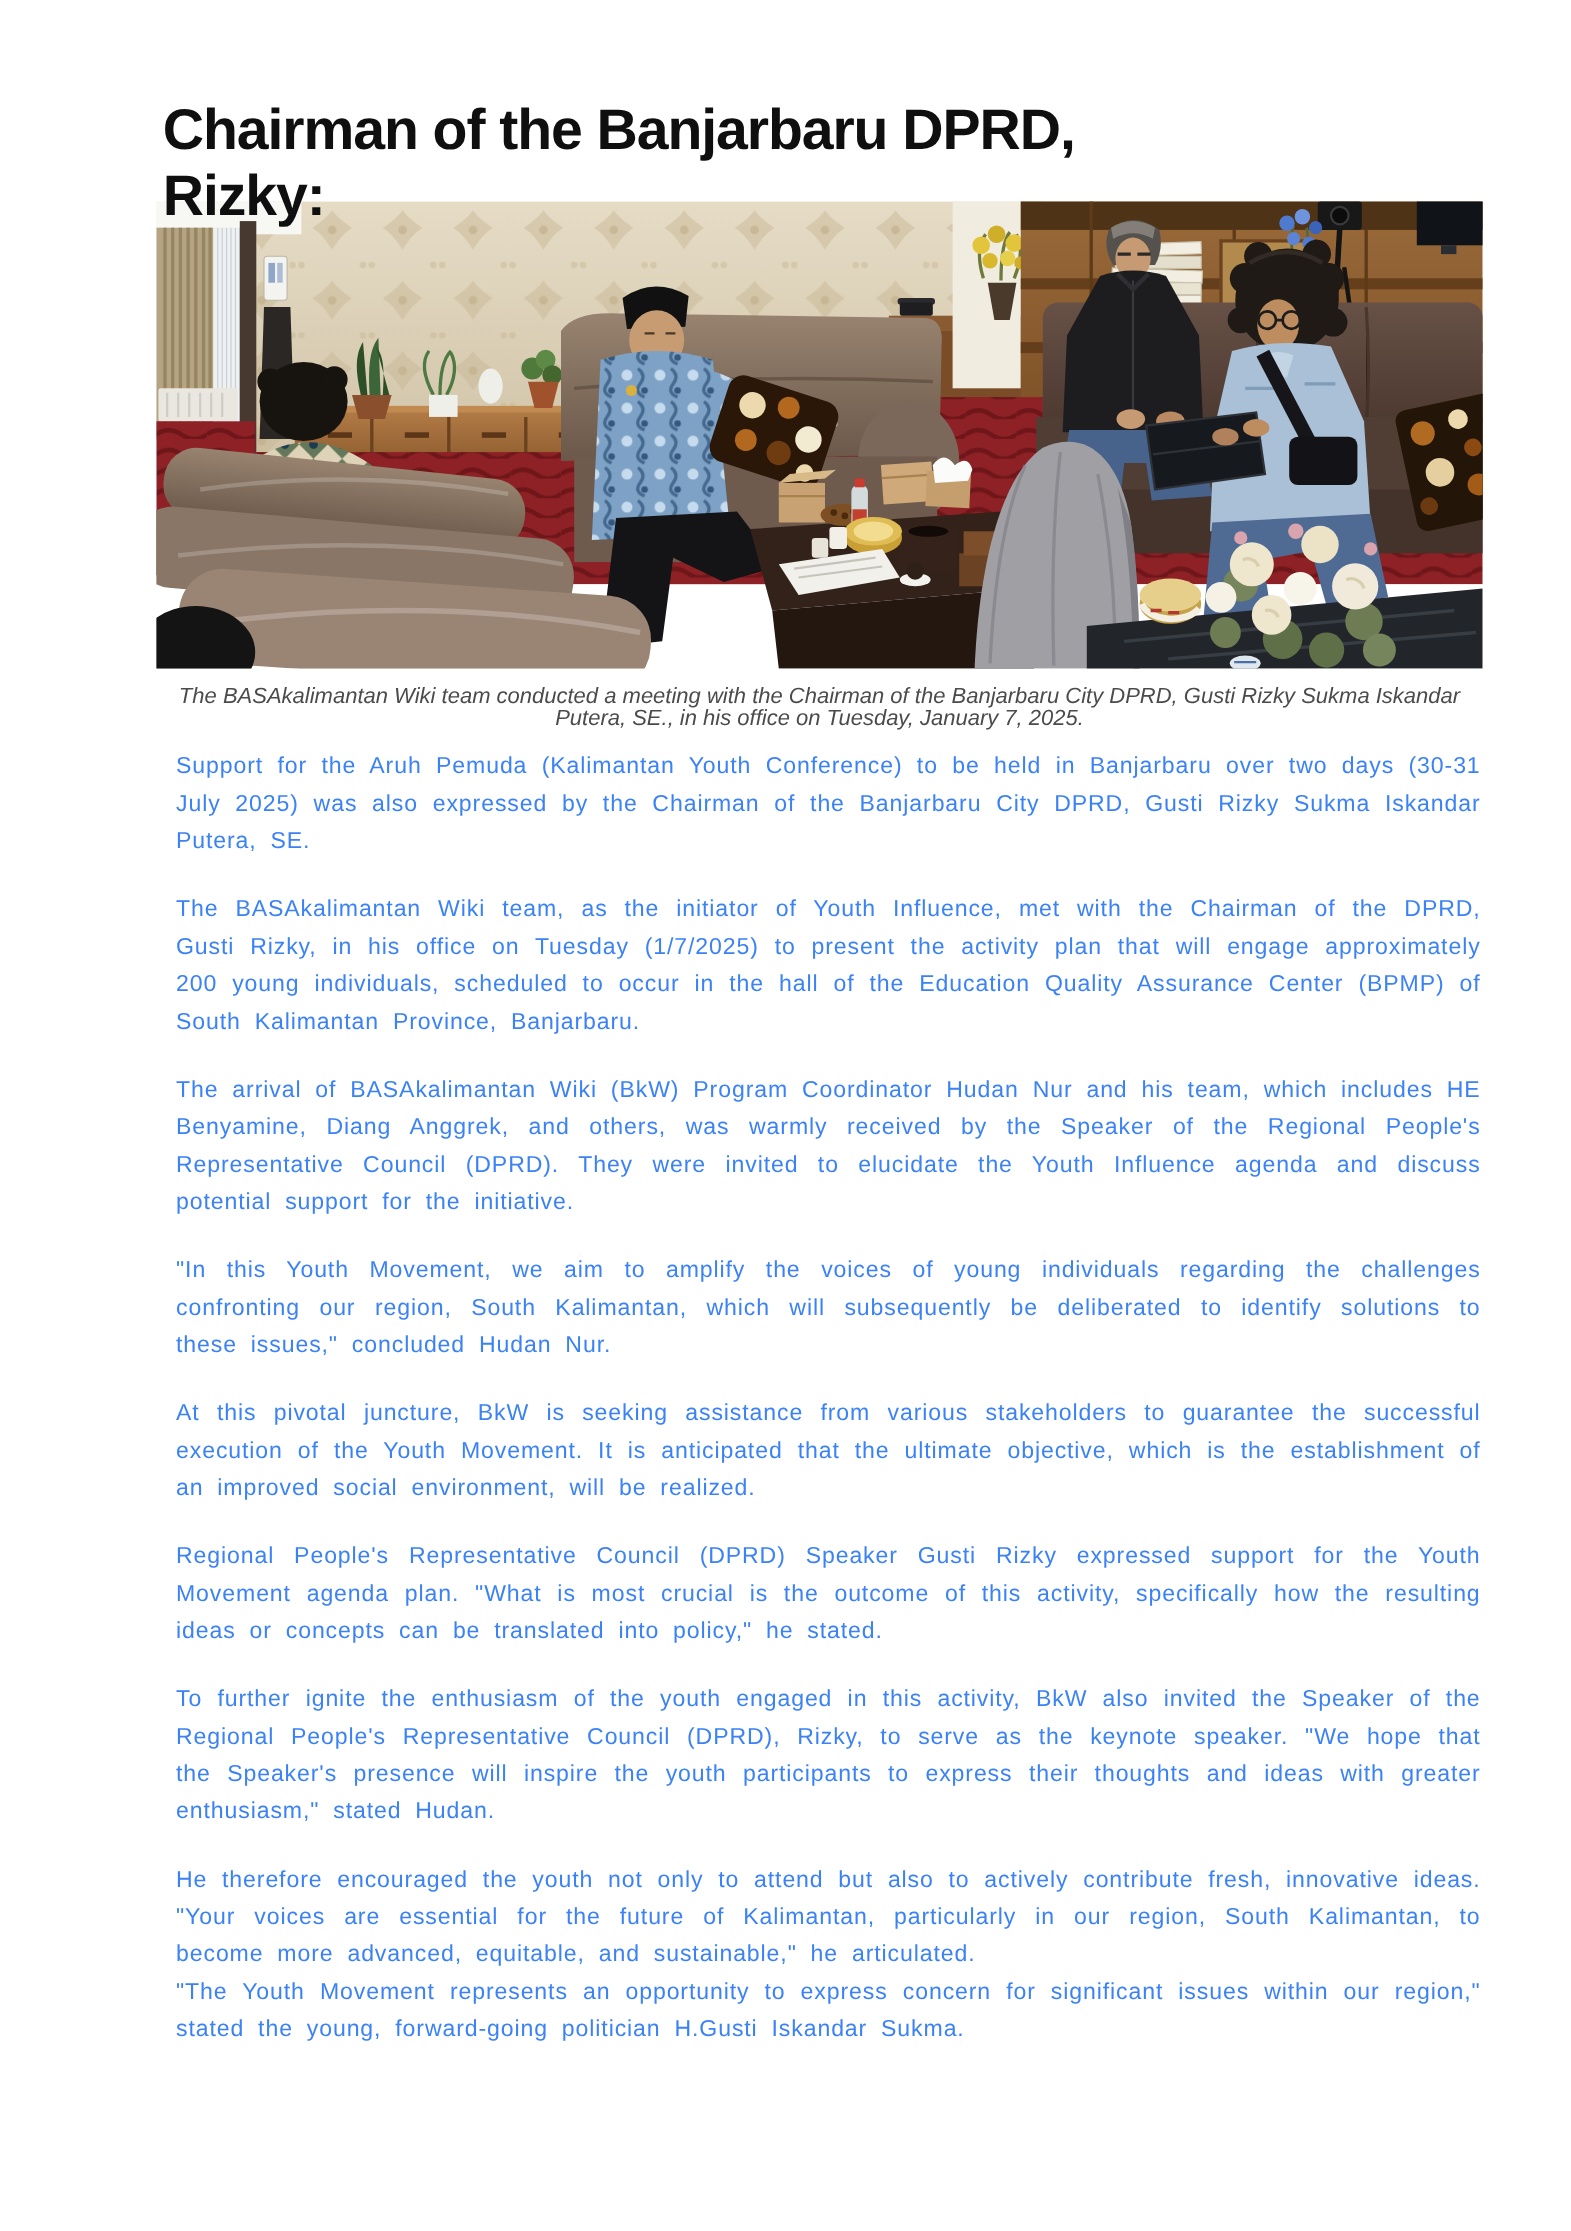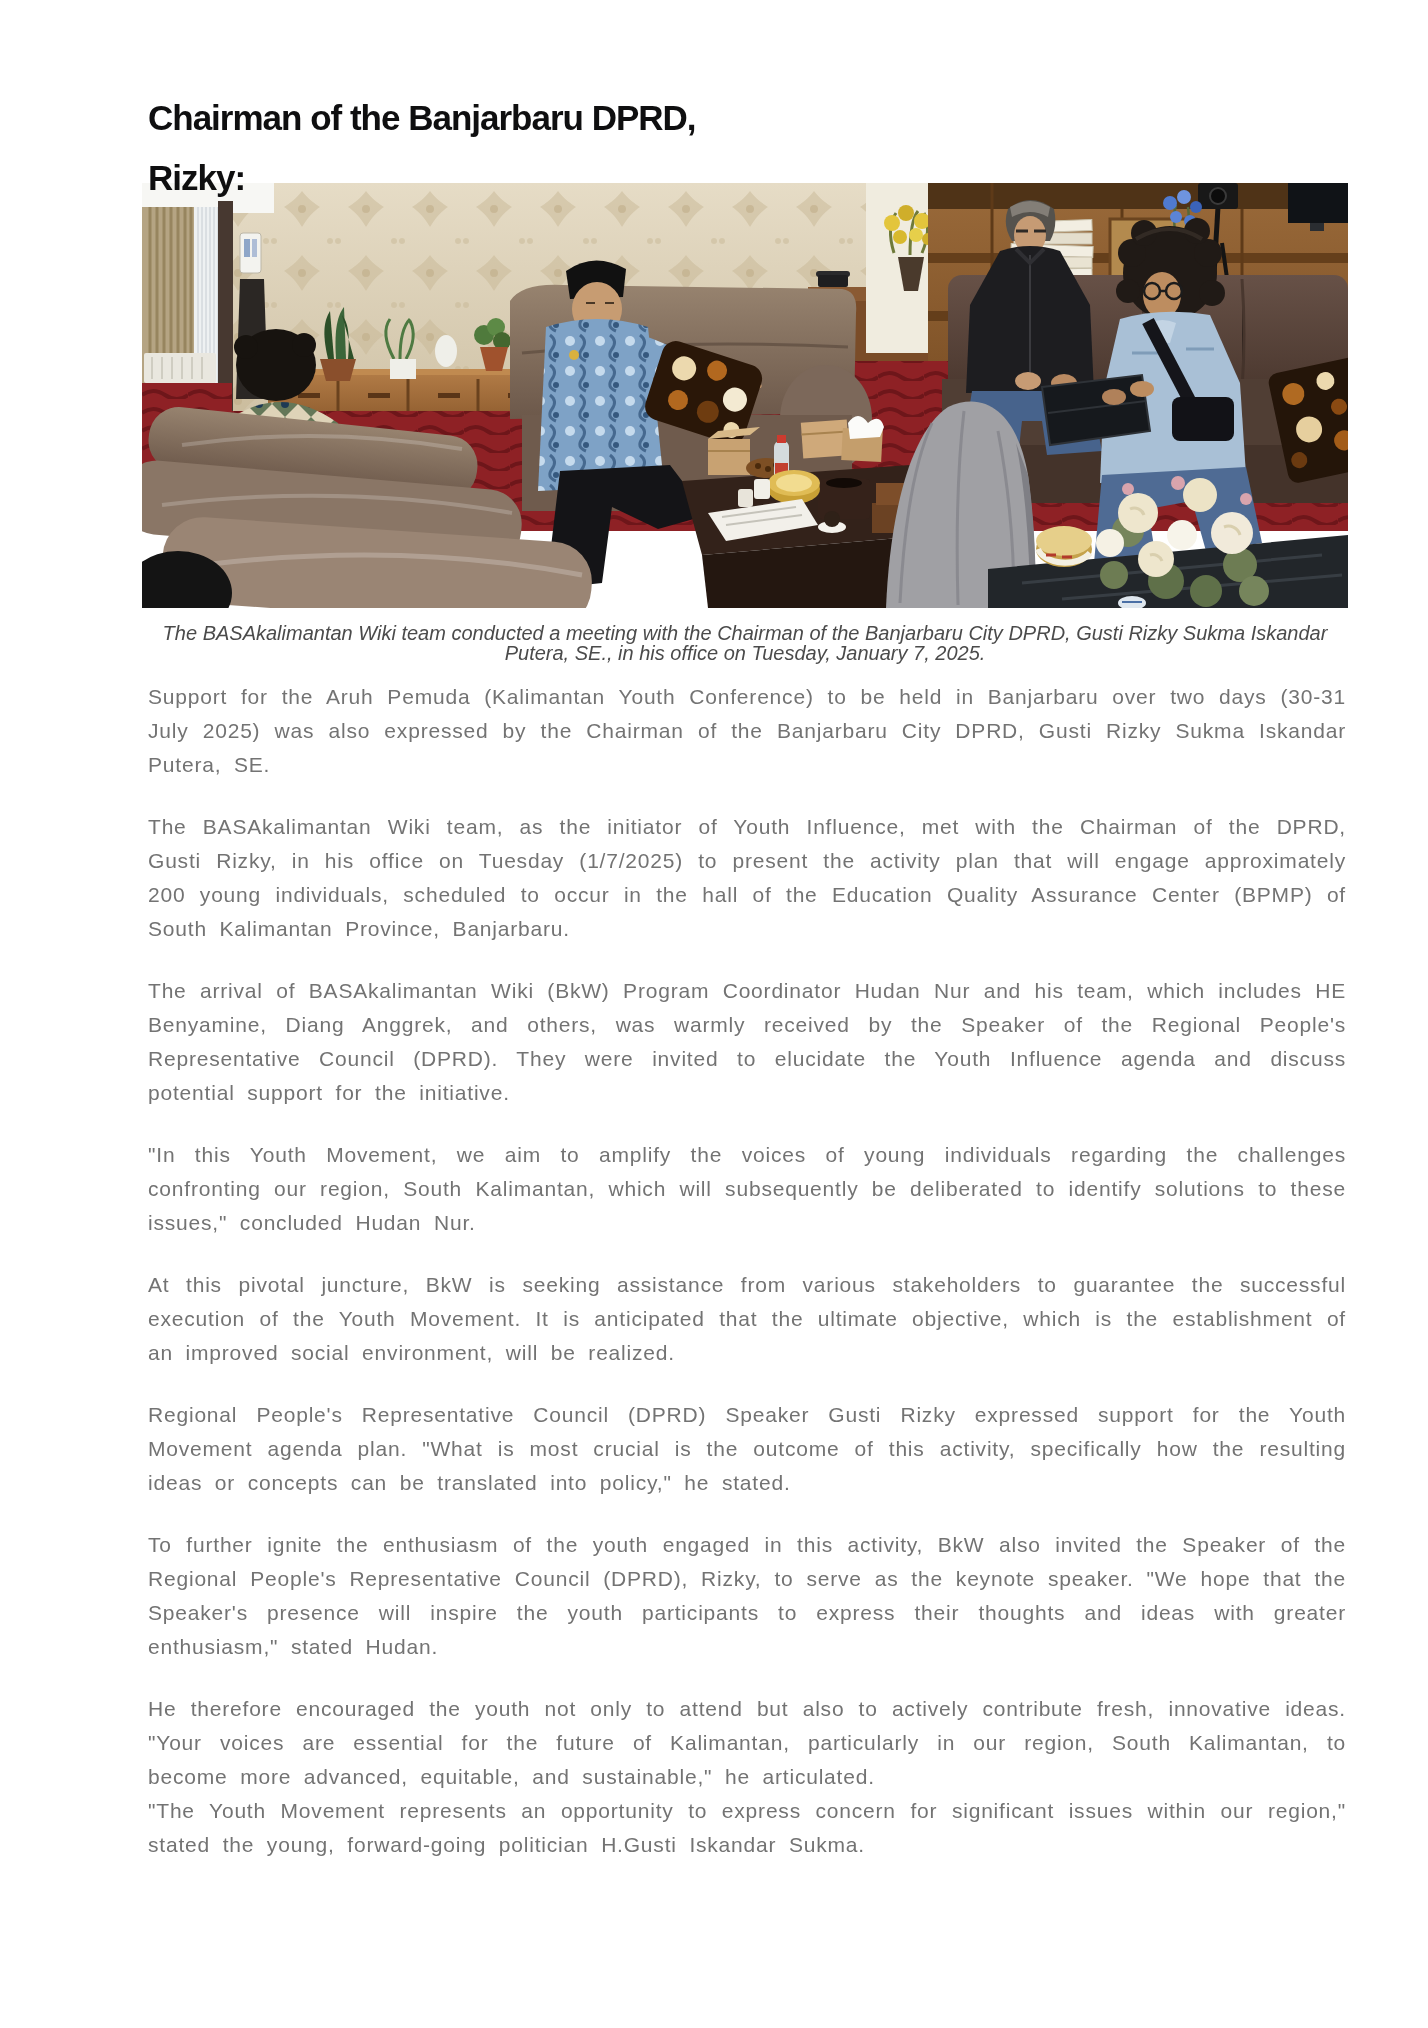--- a/index.html
+++ b/index.html
@@ -4,45 +4,45 @@
 <style>
   html,body{margin:0;padding:0;background:#ffffff;}
   body{width:1428px;height:2028px;overflow:hidden;font-family:"Liberation Sans",sans-serif;}
   .page{position:relative;width:1428px;height:2028px;overflow:hidden;background:#fff;}
   .content{margin-left:148px;width:1198px;}
   h1.title{
     position:relative;z-index:2;
     margin:88px 0 0 0;
     font-family:"Liberation Sans",sans-serif;
     font-weight:800;
-    font-size:35px;
+    font-size:52px;
     line-height:60px;
     letter-spacing:-1px;
     color:#0f0f10;
   }
   figure.photo-figure{margin:0;padding:0;position:relative;z-index:1;}
   .photo-wrap{width:1206px;height:425px;margin-left:-6px;margin-top:-25px;overflow:hidden;}
   .photo-wrap svg{display:block;}
   figcaption{
     margin-top:15px;
     width:1206px;margin-left:-6px;
     text-align:center;
     font-style:italic;
     font-size:20px;line-height:20px;
     color:#4b4b4b;
   }
   .article{margin-top:17px;}
   .article p{
-    margin:0 0 28px 0;
+    margin:0 0 28px 12px;
     font-size:21px;
     line-height:34px;
     letter-spacing:0.8px;
     word-spacing:6px;
     text-align:justify;
-    color:#737373;
+    color:#3b82f6;
   }
   .article p.no-gap{margin-bottom:0;}
 </style>
 </head>
 <body>
 
 <div class="page">
   <div class="content">
 
     <h1 class="title">

